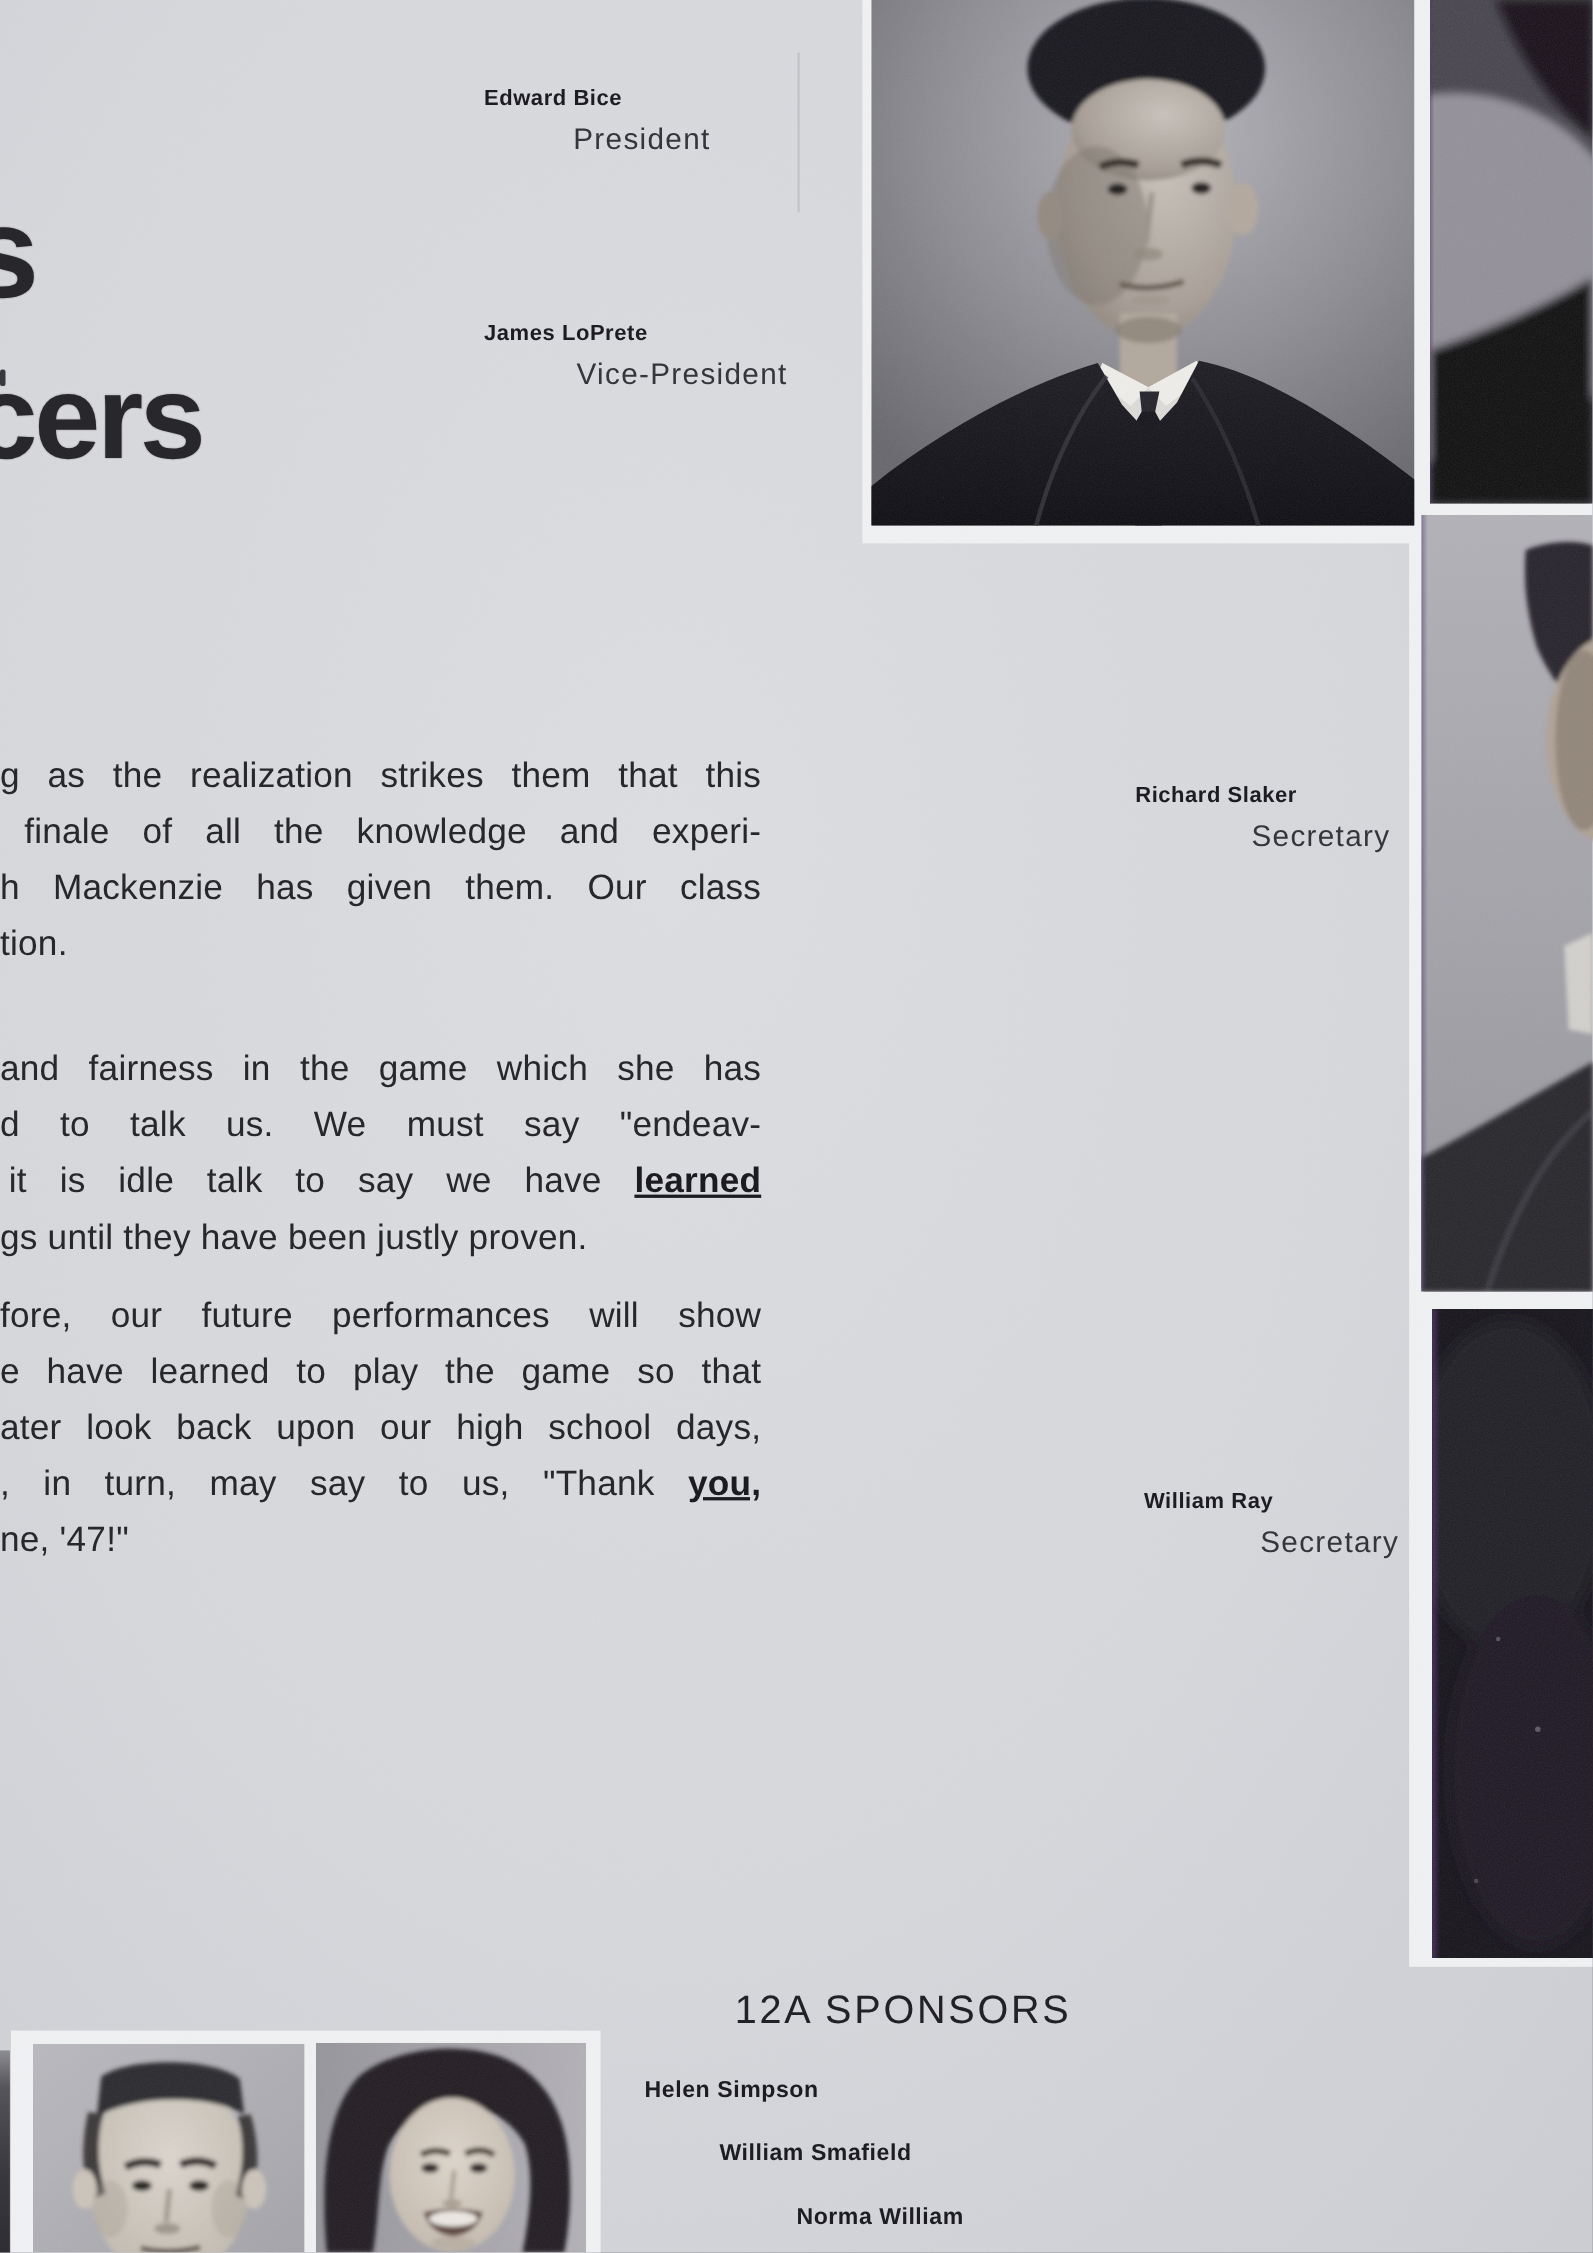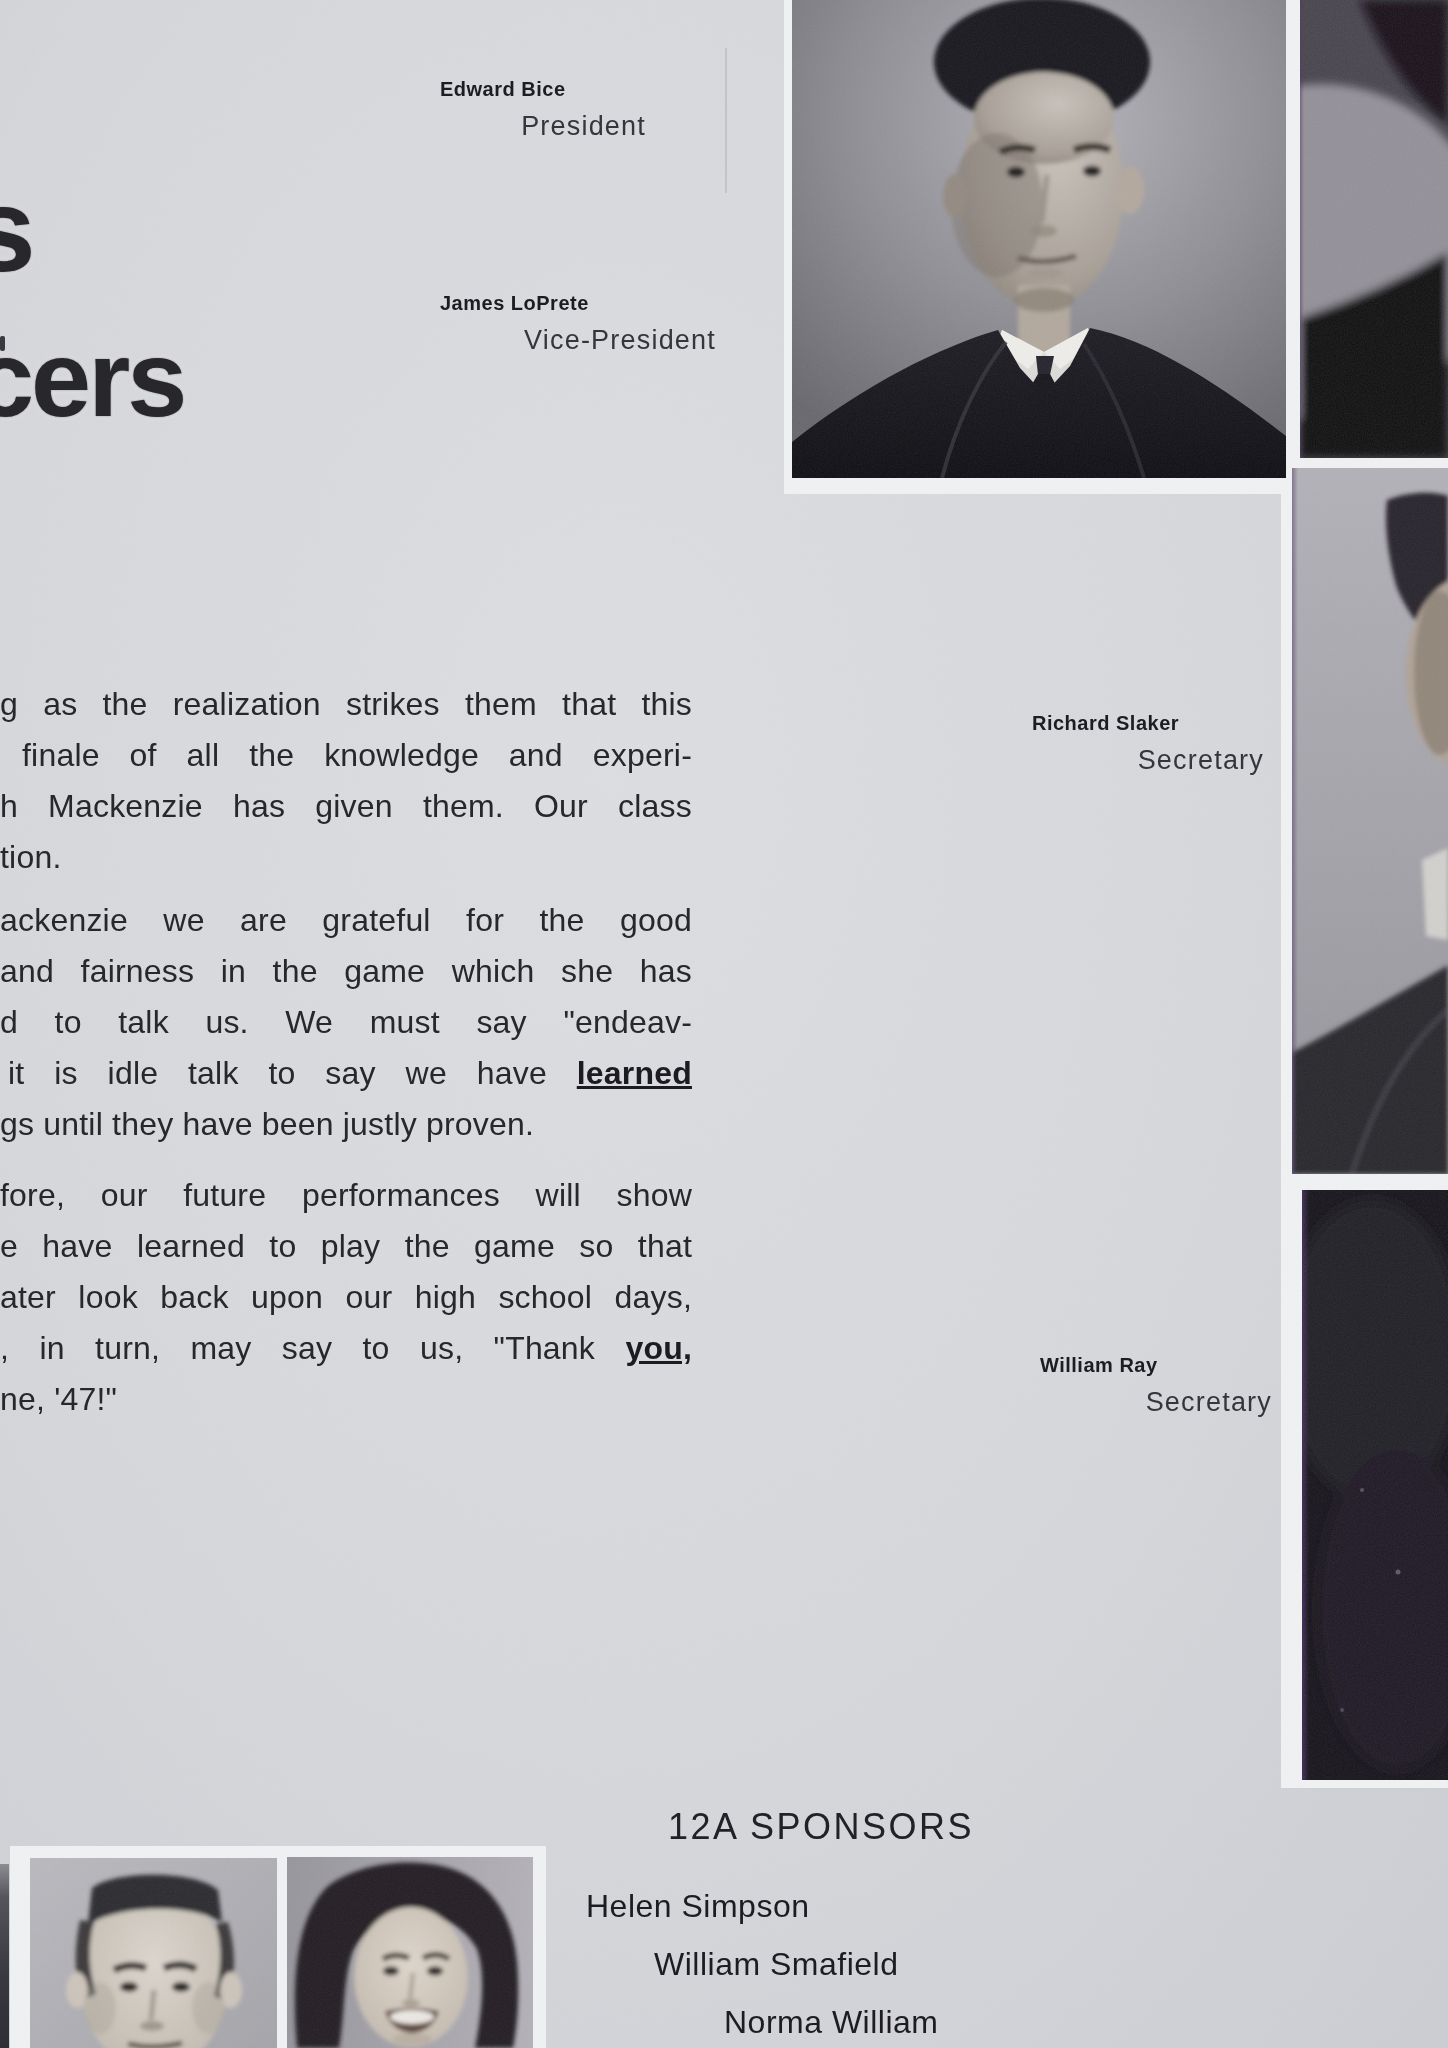--- a/index.html
+++ b/index.html
@@ -51,21 +51,21 @@
     -moz-text-align-last:justify;
     text-align-last:justify;
   }
   .bodyline b{font-weight:700;color:#1c1b21;text-decoration:underline;}
   
   #sponsors-title{
     position:absolute;left:668px;top:1806px;
     font-size:36px;letter-spacing:2.5px;color:#222127;font-weight:400;white-space:nowrap;
   }
   .sponsor-name{
-    position:absolute;font-size:32px;font-weight:400;color:#1d1c22;letter-spacing:.5px;white-space:nowrap;
+    position:absolute;font-size:21px;font-weight:700;color:#1d1c22;letter-spacing:.5px;white-space:nowrap;
   }
   #sponsor-0{left:586px;top:1888px;}
   #sponsor-1{left:654px;top:1946px;}
   #sponsor-2{left:724px;top:2004px;}
   
   .photo-backing{position:absolute;background:#eef0f1;}
   .photo{position:absolute;overflow:hidden;}
   .photo svg{display:block;}
   #backing-president{left:784px;top:0;width:517px;height:494px;}
   #photo-president{left:792px;top:0;width:494px;height:478px;}
@@ -154,21 +154,20 @@
   <div id="officer-treasurer" class="officer">
     <div class="o-name">William Ray</div>
     <div class="o-title">Secretary</div>
   </div>
 
   <div class="bodyline just" style="left:0;top:682px;width:692px">g as the realization strikes them that this</div>
   <div class="bodyline just" style="left:22px;top:733px;width:670px">finale of all the knowledge and experi-</div>
   <div class="bodyline just" style="left:0;top:784px;width:692px">h Mackenzie has given them.  Our class</div>
   <div class="bodyline" style="left:0;top:835px;">tion.</div>
 
-  <div class="bodyline just" style="left:0;top:898px;width:692px">ackenzie we are grateful for the good</div>
   <div class="bodyline just" style="left:0;top:949px;width:692px">and fairness in the game which she has</div>
   <div class="bodyline just" style="left:0;top:1000px;width:692px">d to talk us.  We must say "endeav-</div>
   <div class="bodyline just" style="left:8px;top:1051px;width:684px"><span>it is idle talk to say we have </span><b>learned</b></div>
   <div class="bodyline" style="left:0;top:1102px;">gs until they have been justly proven.</div>
 
   <div class="bodyline just" style="left:0;top:1173px;width:692px">fore, our future performances will show</div>
   <div class="bodyline just" style="left:0;top:1224px;width:692px">e have learned to play the game so that</div>
   <div class="bodyline just" style="left:0;top:1275px;width:692px">ater look back upon our high school days,</div>
   <div class="bodyline just" style="left:0;top:1326px;width:692px"><span>, in turn, may say to us, "Thank </span><b>you,</b></div>
   <div class="bodyline" style="left:0;top:1377px;">ne, '47!"</div>

